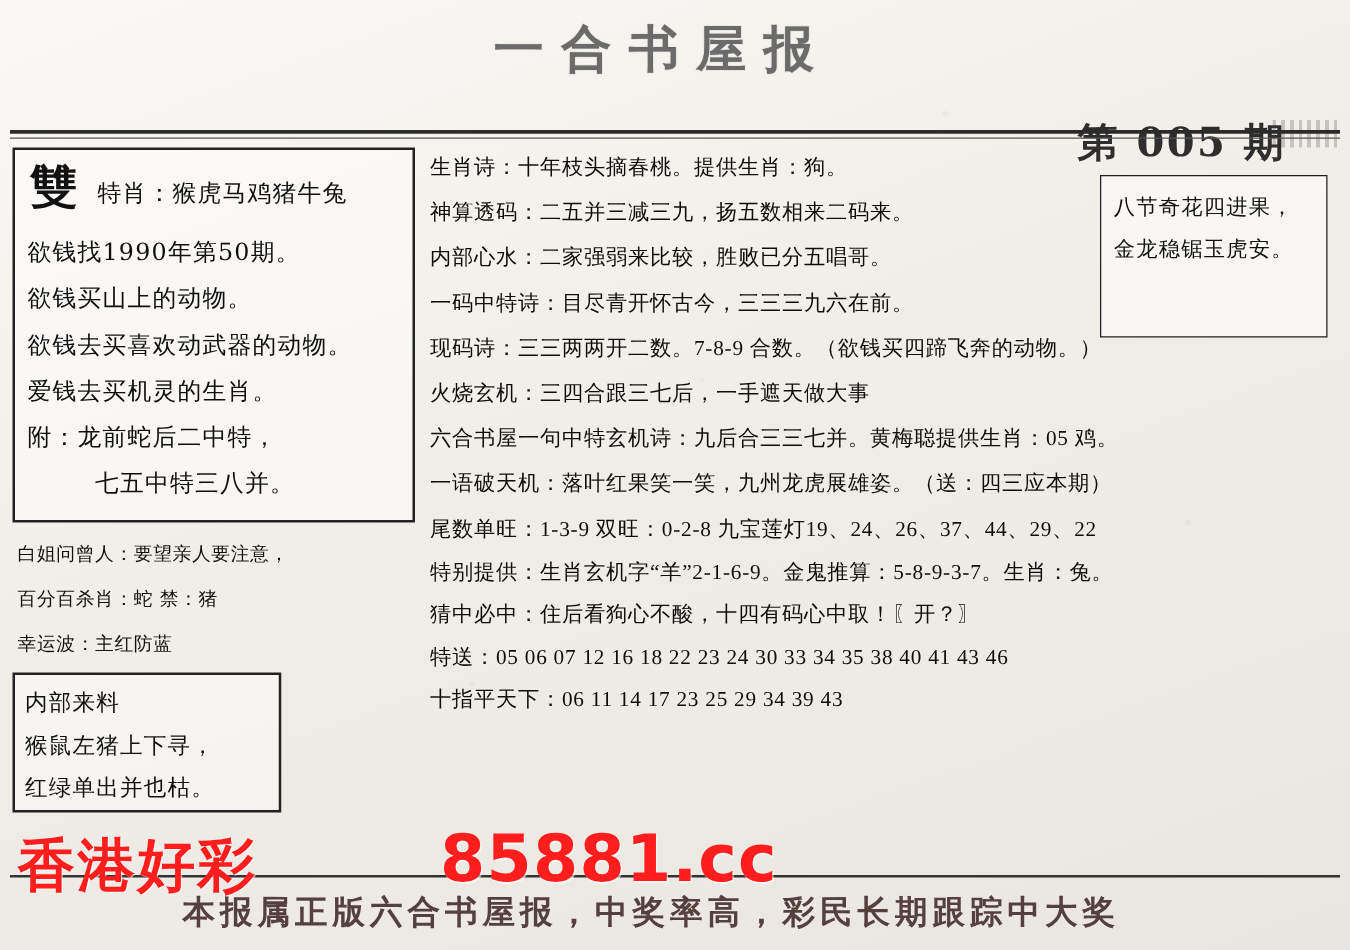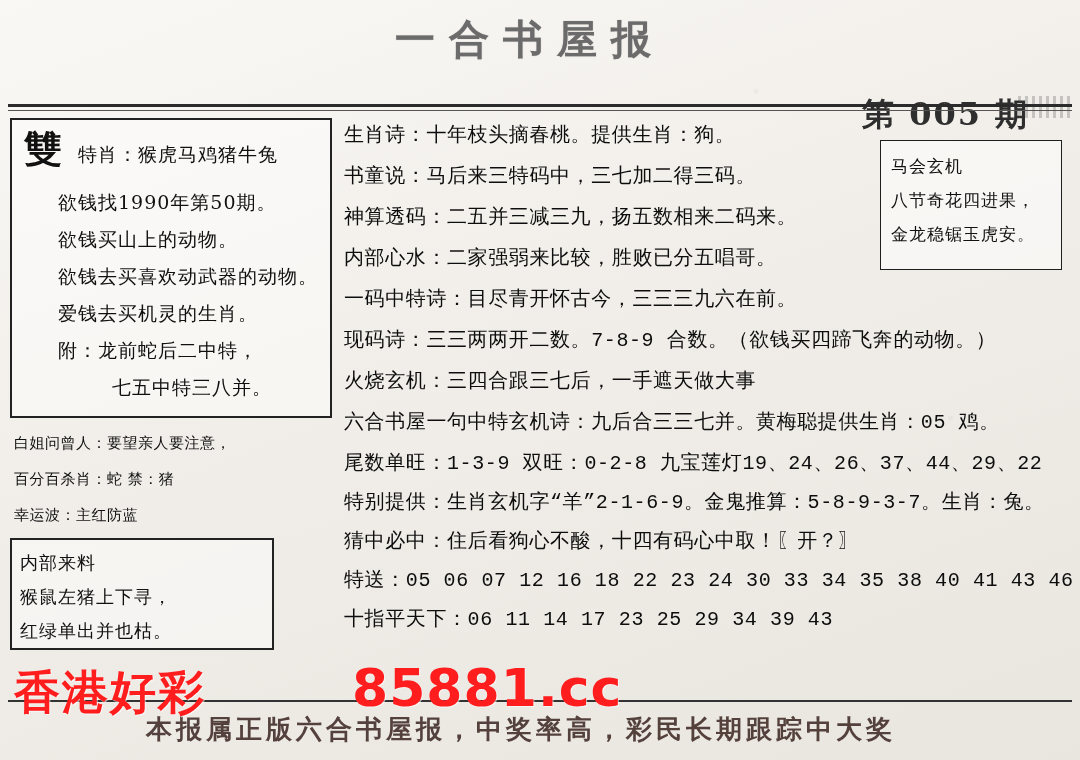--- a/index.html
+++ b/index.html
@@ -114,21 +114,20 @@
     font-size: 19px;
     color: #111;
     white-space: nowrap;
     letter-spacing: 1px;
   }
   .special-lines {
     position: absolute;
     left: 10px;
     top: 64px;
     right: 8px;
-    margin-left: 36px;
   }
   .special-lines div {
     font-family: "DejaVu Serif", "Liberation Serif", serif;
     font-size: 19px;
     color: #101010;
     line-height: 1.95;
     letter-spacing: 1px;
     white-space: nowrap;
   }
   .indent {
@@ -146,21 +145,21 @@
     line-height: 2.0;
     letter-spacing: 0.5px;
     white-space: nowrap;
   }
   .note-gap {
     height: 6px;
   }
 
   .inner-box {
     margin-top: 8px;
-    width: 264px;
+    width: 215px;
     height: 112px;
     padding: 6px 8px;
     position: relative;
   }
   .inner-box div {
     font-family: "DejaVu Serif", "Liberation Serif", serif;
     font-size: 18px;
     color: #111;
     line-height: 1.9;
     letter-spacing: 1px;
@@ -171,22 +170,22 @@
   }
 
   
   .main-col {
     position: absolute;
     left: 344px;
     top: 120px;
     width: 726px;
   }
   .main-line {
-    font-family: Liberation Mono, monospace;
-    font-size: 20px;
+    font-family: Liberation Serif, serif;
+    font-size: 17px;
     color: #0d0d0d;
     line-height: 1.6;
     letter-spacing: 0.6px;
     margin-bottom: 9px;
     white-space: nowrap;
   }
   .main-line.tight {
     margin-bottom: 7px;
   }
 
@@ -309,36 +308,35 @@
 
     <div class="box inner-box">
       <div class="inner-title">内部来料</div>
       <div>猴鼠左猪上下寻，</div>
       <div>红绿单出并也枯。</div>
     </div>
   </div>
 
   <div class="main-col">
     <div class="main-line">生肖诗：十年枝头摘春桃。提供生肖：狗。</div>
-    <div class="main-line">书童说：马后来三特码中，三七加二得三码。</div>
     <div class="main-line">神算透码：二五并三减三九，扬五数相来二码来。</div>
     <div class="main-line">内部心水：二家强弱来比较，胜败已分五唱哥。</div>
     <div class="main-line">一码中特诗：目尽青开怀古今，三三三九六在前。</div>
     <div class="main-line">现码诗：三三两两开二数。7-8-9 合数。（欲钱买四蹄飞奔的动物。）</div>
     <div class="main-line">火烧玄机：三四合跟三七后，一手遮天做大事</div>
     <div class="main-line">六合书屋一句中特玄机诗：九后合三三七并。黄梅聪提供生肖：05 鸡。</div>
+    <div class="main-line">一语破天机：落叶红果笑一笑，九州龙虎展雄姿。（送：四三应本期）</div>
     <div class="main-line tight">尾数单旺：1-3-9 双旺：0-2-8 九宝莲灯19、24、26、37、44、29、22</div>
     <div class="main-line tight">特别提供：生肖玄机字“羊”2-1-6-9。金鬼推算：5-8-9-3-7。生肖：兔。</div>
     <div class="main-line tight">猜中必中：住后看狗心不酸，十四有码心中取！〖开？〗</div>
     <div class="main-line tight">特送：05 06 07 12 16 18 22 23 24 30 33 34 35 38 40 41 43 46</div>
     <div class="main-line tight">十指平天下：06 11 14 17 23 25 29 34 39 43</div>
   </div>
 
   <div class="poem-box">
-    <div>马会玄机</div>
     <div>八节奇花四进果，</div>
     <div>金龙稳锯玉虎安。</div>
   </div>
 
   <div class="footer-rule"></div>
   <div class="footer-text">本报属正版六合书屋报，中奖率高，彩民长期跟踪中大奖</div>
 
   <div class="wm">香港好彩</div>
   <div class="wm2">85881.cc</div>
 </div>

